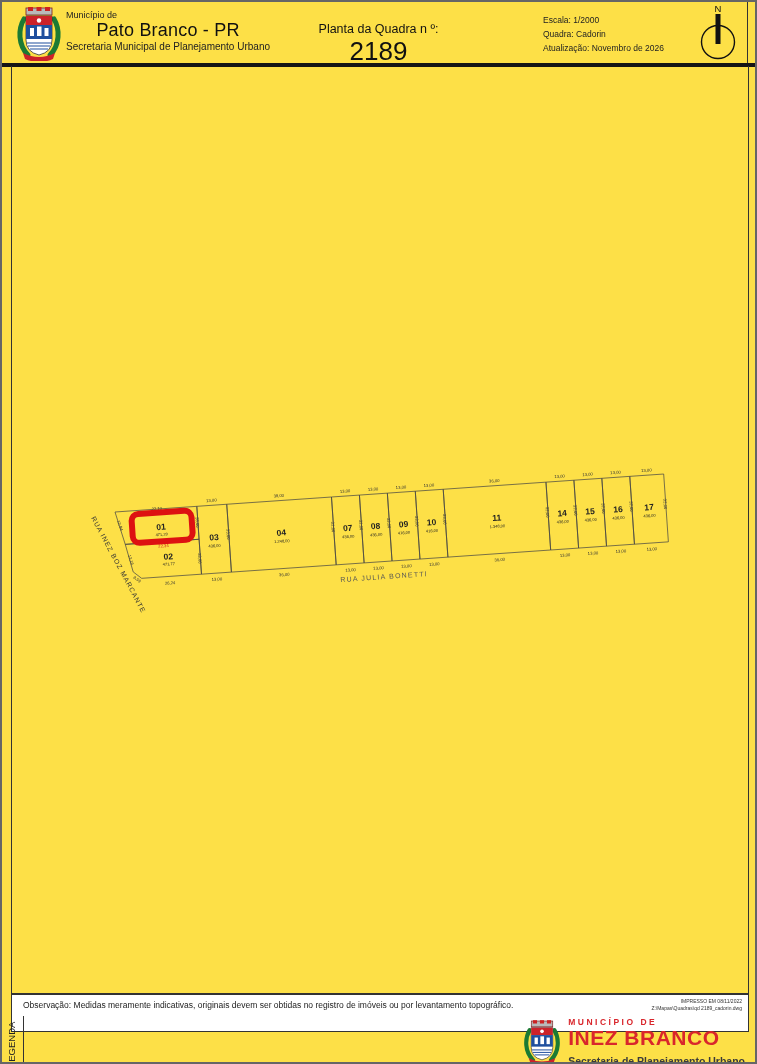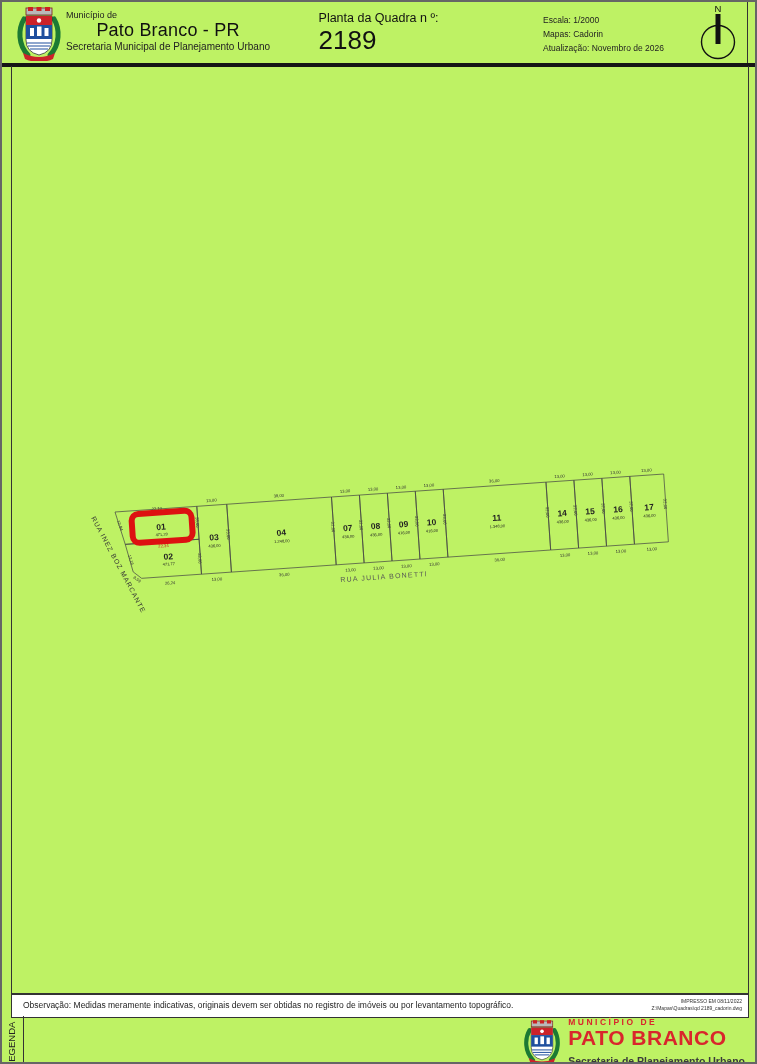--- a/index.html
+++ b/index.html
@@ -1,43 +1,43 @@
 <!DOCTYPE html>
 <html><head>
 <meta charset="utf-8">
 <style>
   html,body{margin:0;padding:0;background:#e8e8e8;font-family:"Liberation Sans",sans-serif;}
-  .sheet{position:relative;width:757px;height:1064px;background:#bef264;border:2px solid #666;box-sizing:border-box;overflow:hidden;}
+  .sheet{position:relative;width:757px;height:1064px;background:#fde047;border:2px solid #666;box-sizing:border-box;overflow:hidden;}
   
   .header{position:absolute;top:0;left:0;width:100%;height:61px;}
   .coat-top{position:absolute;left:14px;top:5px;}
   .muni-block{position:absolute;left:64px;top:9px;line-height:1.1;}
   .muni-small{font-size:9px;color:#222;}
   .muni-name{font-size:18px;color:#111;letter-spacing:0.2px;text-align:center;}
   .muni-dept{font-size:10px;color:#222;}
-  .title-block{position:absolute;left:50%;transform:translateX(-50%);top:9px;}
+  .title-block{position:absolute;left:50%;transform:translateX(-50%);top:20px;text-align:center;}
   .sheet-title{font-size:12.5px;color:#111;}
   .sheet-number{font-size:26px;color:#111;margin-top:0;}
   .info-block{position:absolute;left:541px;top:11px;font-size:8.5px;color:#222;line-height:1.65;}
   .north{position:absolute;left:694px;top:1px;}
   .header-right-line{position:absolute;left:745px;top:0;width:1px;height:64px;background:#333;}
   .rule{position:absolute;top:61px;left:0;width:100%;height:3.5px;background:#151515;}
   
   .draw-area{position:absolute;top:64px;left:9px;width:738px;height:928px;border:1px solid #333;border-top:none;box-sizing:border-box;}
   .plat{position:absolute;left:65px;top:376px;}
   .plat text{fill:#222;}
   .plat .num{font-weight:bold;font-size:8.5px;}
   .plat .area{font-size:4px;}
   .plat .dim{font-size:4.2px;fill:#333;}
   .plat .dim-red{font-size:4.2px;fill:#cc1111;}
   .plat .street{font-size:7px;fill:#555;letter-spacing:1.2px;}
   .plat .street-left{font-size:6.8px;fill:#333;letter-spacing:1px;}
   .plat polygon,.plat rect.lot{fill:none;stroke:#444;stroke-width:0.7;}
   
-  .obs-strip{position:absolute;top:992px;left:9px;width:738px;height:24px;border:1px solid #333;box-sizing:border-box;background:#fff;}
+  .obs-strip{position:absolute;top:992px;left:9px;width:738px;height:38px;border:1px solid #333;box-sizing:border-box;background:#fff;}
   .obs-text{position:absolute;left:11px;top:5px;font-size:8.5px;color:#222;}
   .print-info{position:absolute;right:6px;top:3px;text-align:right;font-size:5px;line-height:7px;color:#333;}
   
   .footer{position:absolute;top:1014px;left:0;width:100%;height:48px;}
   .legend{position:absolute;left:4px;top:46px;}
   .legend span{display:inline-block;transform:rotate(-90deg);transform-origin:0 0;font-size:9.5px;color:#222;white-space:nowrap;}
   .legend-line{position:absolute;left:21px;top:0;width:1px;height:48px;background:#333;}
   .logo-block{position:absolute;right:10px;top:2px;display:flex;align-items:center;gap:7px;}
   .logo-text{line-height:1.05;}
   .logo-l1{font-size:8.5px;font-weight:bold;color:#d9262c;letter-spacing:2.5px;}
@@ -79,21 +79,21 @@
       <div class="muni-dept">Secretaria Municipal de Planejamento Urbano</div>
     </div>
 
     <div class="title-block">
       <div class="sheet-title">Planta da Quadra n º:</div>
       <div class="sheet-number">2189</div>
     </div>
 
     <div class="info-block">
       <div>Escala: 1/2000</div>
-      <div>Mapas: Cadorin</div>
+      <div>Quadra: Cadorin</div>
       <div>Atualização: Novembro de 2026</div>
     </div>
 
     <svg class="north" width="44" height="60" viewBox="0 0 44 60">
       <text x="22" y="9" text-anchor="middle" font-size="9.5" fill="#111">N</text>
       <circle cx="22" cy="39" r="16.5" fill="none" stroke="#111" stroke-width="1.4"></circle>
       <rect x="19.5" y="11" width="5" height="30" fill="#111"></rect>
     </svg>
 
     <div class="header-right-line"></div>
@@ -229,19 +229,19 @@
         <circle cx="23" cy="13.5" r="2.2" fill="#fff"></circle>
         <rect x="10" y="18" width="26" height="14" fill="#1f4f9e"></rect>
         <rect x="14" y="21" width="4" height="8" fill="#fff"></rect>
           <rect x="21" y="19.5" width="4.5" height="9.5" fill="#fff"></rect>
           <rect x="28.5" y="21" width="4" height="8" fill="#fff"></rect>
         <path d="M11,36 h24 M12,39 h22 M14,42 h18" stroke="#1f4f9e" stroke-width="1.2" fill="none"></path>
         <path d="M7,46 q16,8 32,0 l-2,6 q-14,6 -28,0 z" fill="#cc2229"></path>
       </svg>
       <div class="logo-text">
         <div class="logo-l1">MUNICÍPIO  DE</div>
-        <div class="logo-l2">PATO BRANCO</div>
+        <div class="logo-l2">INEZ BRANCO</div>
         <div class="logo-l3">Secretaria de Planejamento Urbano</div>
       </div>
     </div>
   </div>
 
 </div>
 
 </body></html>

